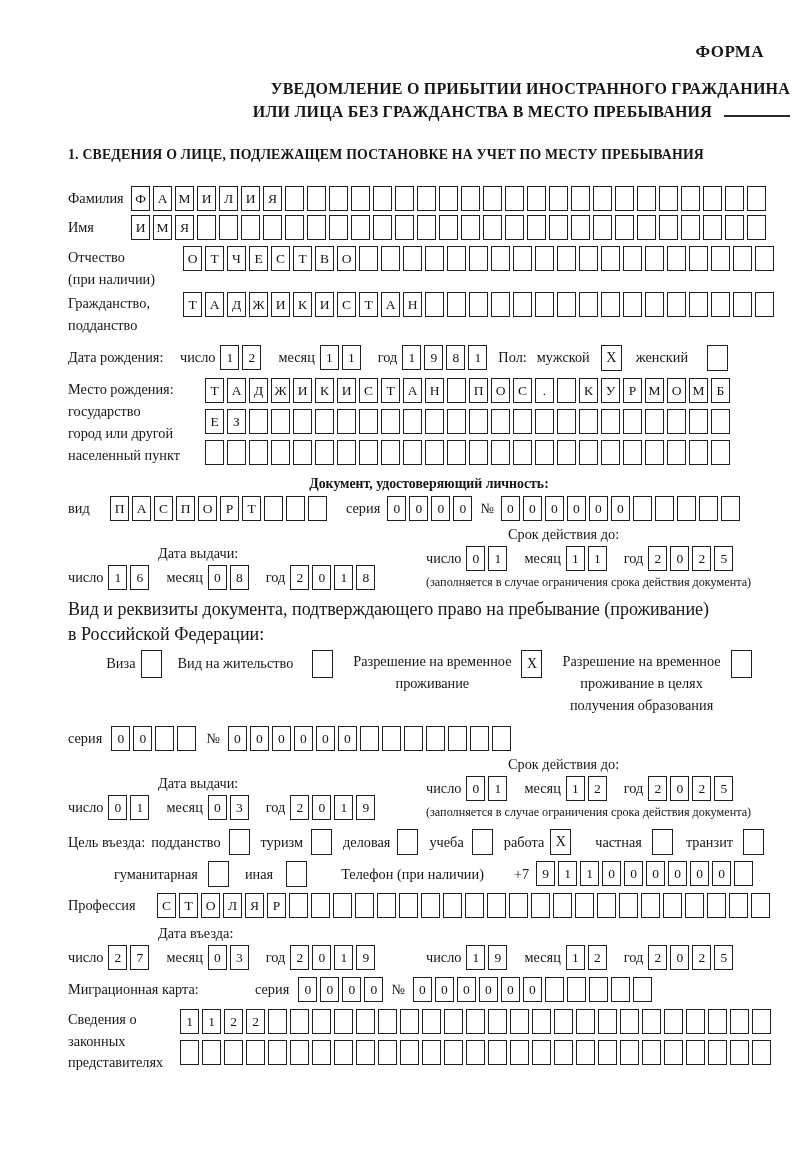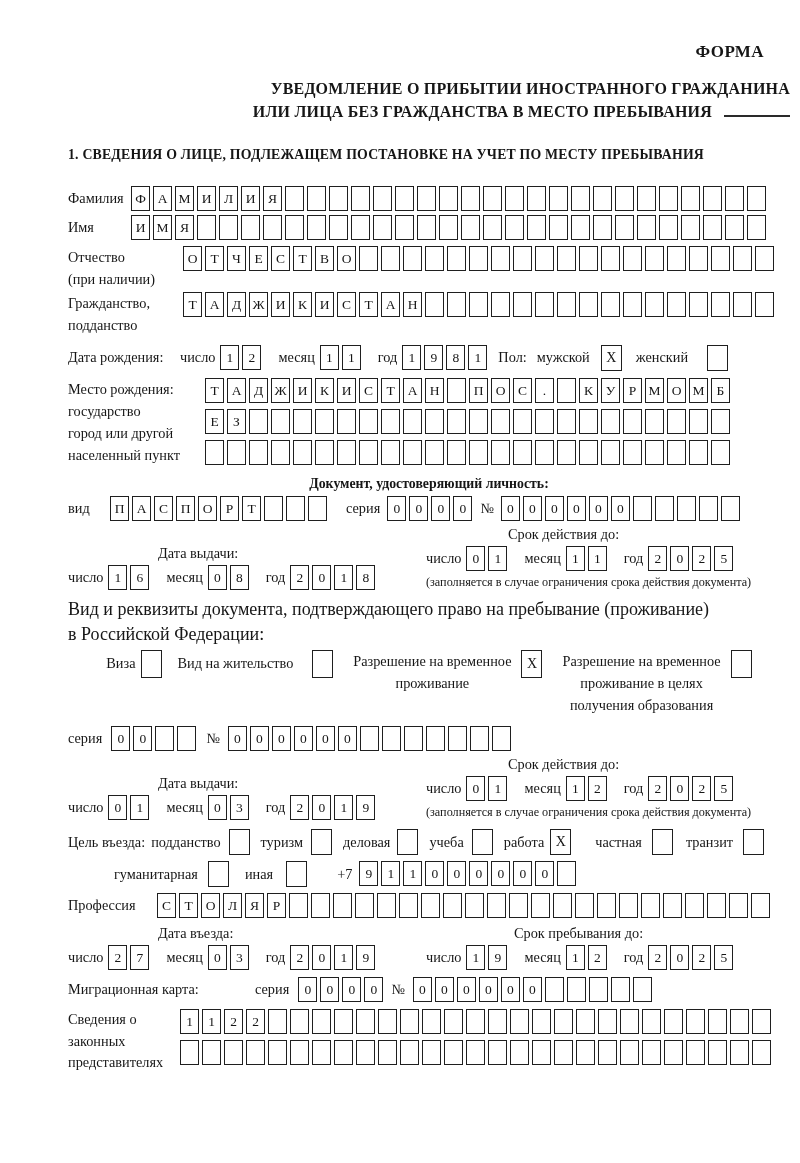--- a/index.html
+++ b/index.html
@@ -517,20 +517,21 @@
     <span class="checkbox" style="margin-left:10px"></span>
     <span class="lbl" style="line-height:27px;margin-left:13px">транзит</span>
     <span class="checkbox" style="margin-left:10px"></span>
   </div>
 
   <div class="row" style="margin-top:5px">
     <span class="lbl" style="line-height:27px;margin-left:46px">гуманитарная</span>
     <span class="checkbox" style="margin-left:10px"></span>
     <span class="lbl" style="line-height:27px;margin-left:16px">иная</span>
     <span class="checkbox" style="margin-left:13px"></span>
+    <span class="lbl" style="line-height:27px;margin-left:34px">Телефон (при наличии)</span>
     <span class="lbl" style="line-height:27px;margin-left:30px">+7</span>
     <span class="cells" style="margin-left:7px">
         <span class="cell">9</span>
         <span class="cell">1</span>
         <span class="cell">1</span>
         <span class="cell">0</span>
         <span class="cell">0</span>
         <span class="cell">0</span>
         <span class="cell">0</span>
         <span class="cell">0</span>
@@ -590,21 +591,20 @@
         <span class="lbl gapl">год</span>
         <span class="cells">
             <span class="cell">2</span>
             <span class="cell">0</span>
             <span class="cell">1</span>
             <span class="cell">9</span>
           </span>
       </div>
     </div>
     <div class="dp-r">
-      <div class="dp-head" style="margin-left:88px">Срок пребывания до:</div>
       <div class="row daterow">
         <span class="lbl">число</span>
         <span class="cells">
             <span class="cell">1</span>
             <span class="cell">9</span>
           </span>
         <span class="lbl gapl">месяц</span>
         <span class="cells">
             <span class="cell">1</span>
             <span class="cell">2</span>

